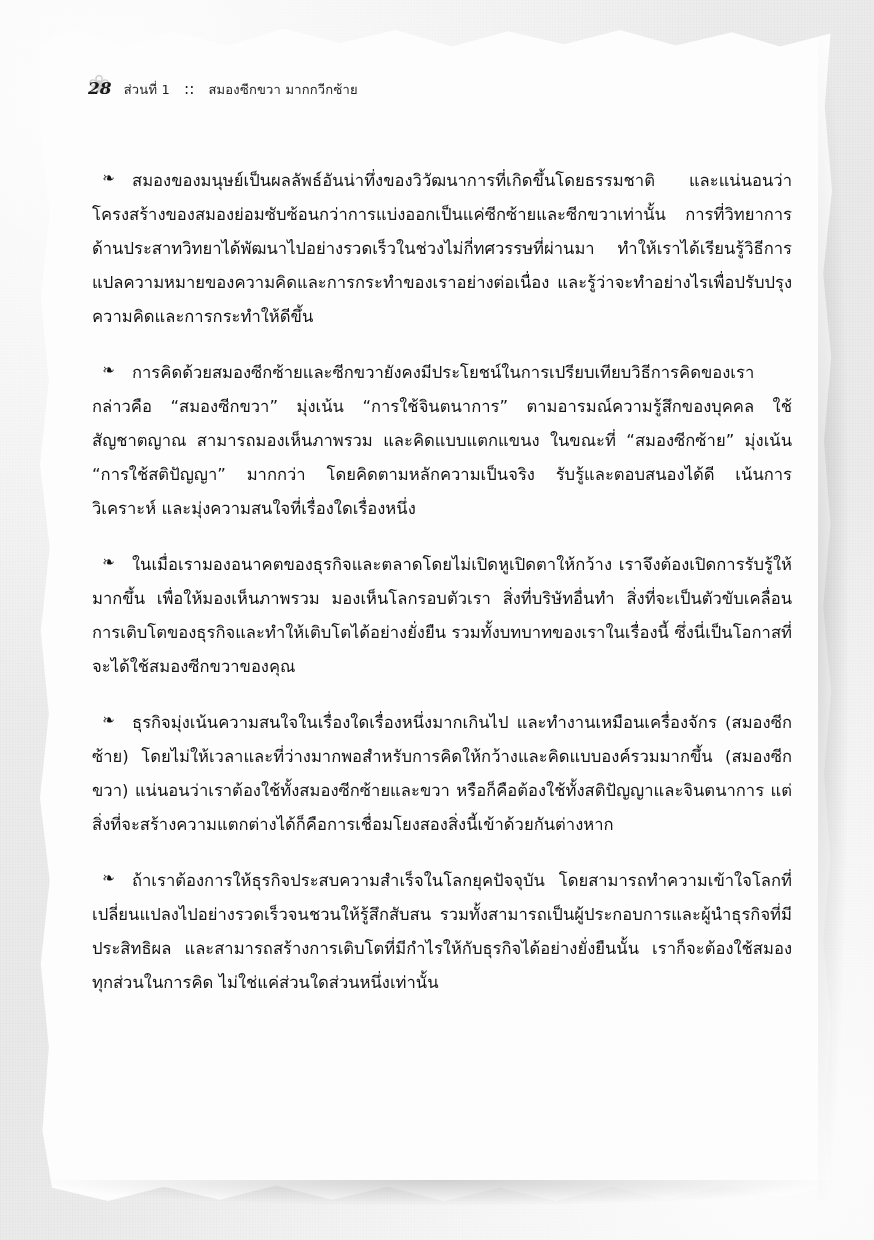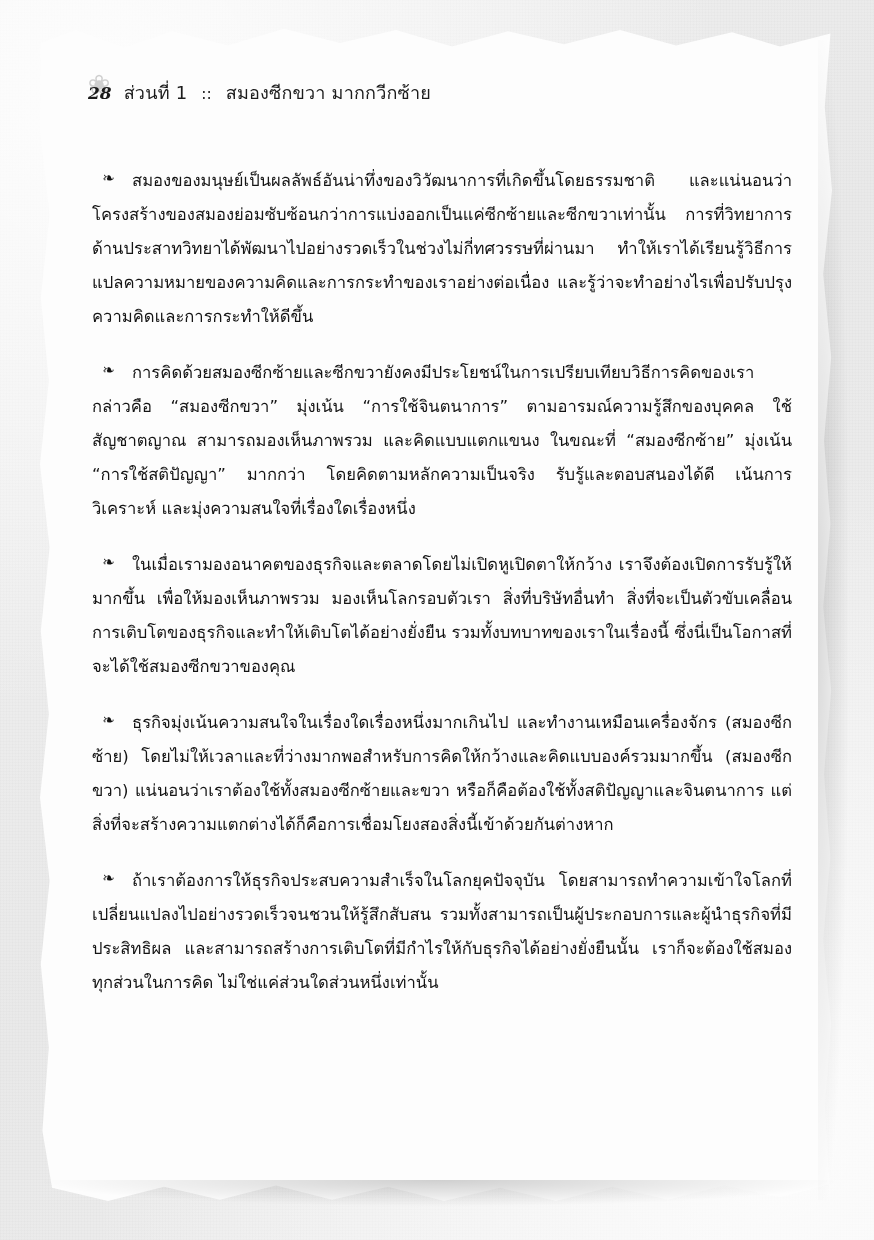--- a/index.html
+++ b/index.html
@@ -97,21 +97,21 @@
     position: relative;
     z-index: 2;
     font-family: "DejaVu Serif", serif;
     font-weight: bold;
     font-style: italic;
     font-size: 17px;
     color: #1a1a1a;
   }
   .head-text {
     font-family: "DejaVu Sans", sans-serif;
-    font-size: 18px;
+    font-size: 13px;
     color: #1c1c1c;
     letter-spacing: 0.2px;
     text-align: center;
   }
   .head-sep {
     font-family: "DejaVu Sans", sans-serif;
     font-size: 15.5px;
     color: #1c1c1c;
     padding: 0 2px;
   }

